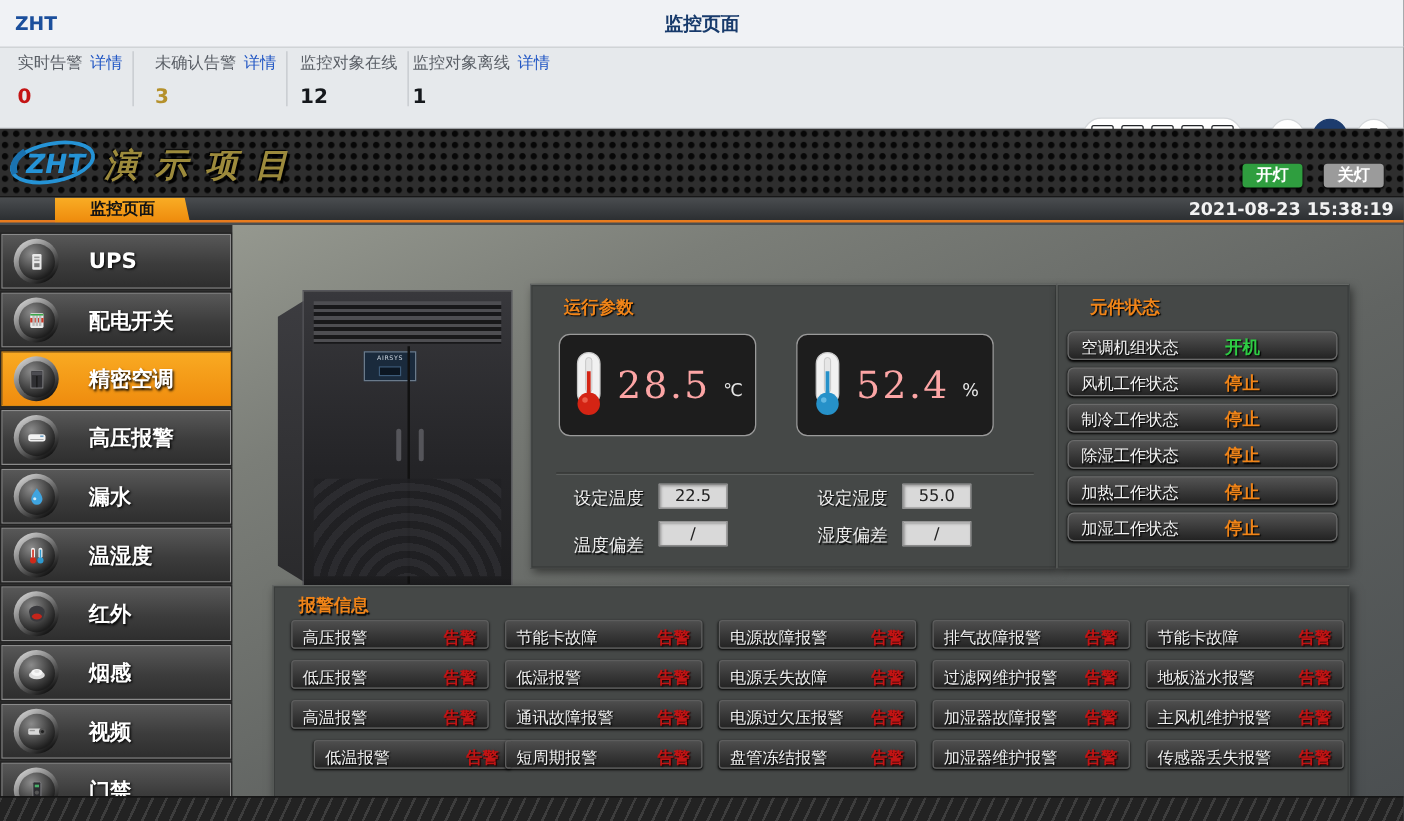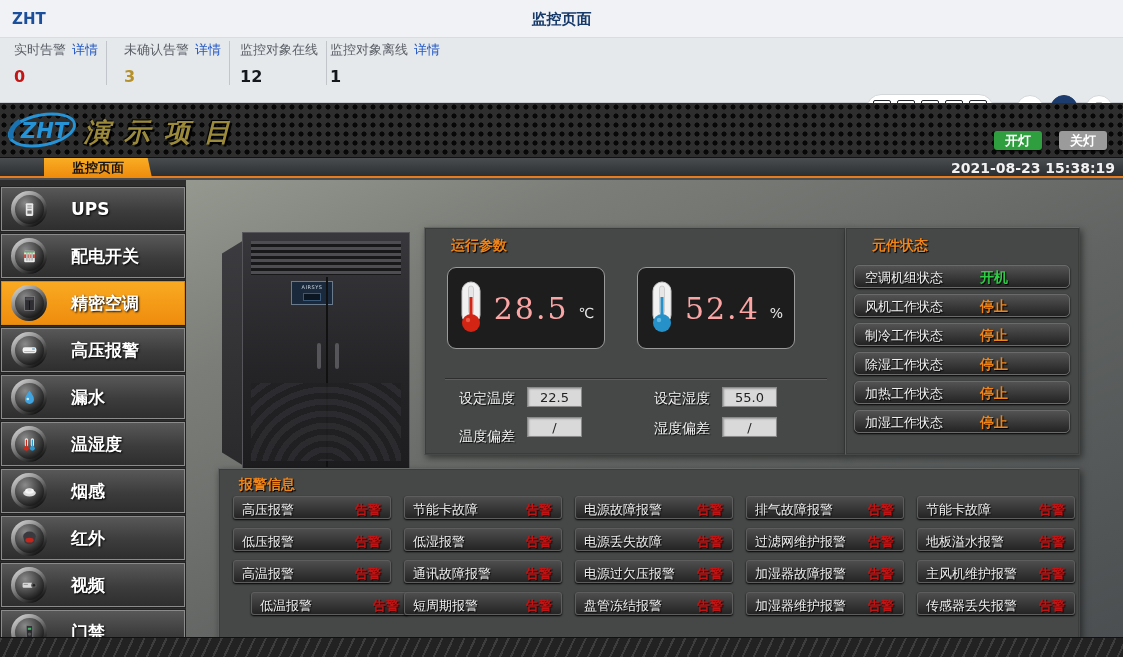--- a/index.html
+++ b/index.html
@@ -272,38 +272,38 @@
             <circle cx="10.7" cy="11.6" r="2.3" fill="#2e9ad0"></circle>
           </svg>
         </span>
       </span>
     <span class="side-label">温湿度</span>
   </div>
   <div class="side-item">
     <span class="icon-ring">
         <span class="icon-core">
           <svg width="17" height="17" viewBox="0 0 16 16">
+            <path d="M2 6 a6 4.5 0 0 1 12 0 l-1 4 a5 3.5 0 0 1 -10 0 Z" fill="#3a3a3e"></path>
+            <ellipse cx="8" cy="9.6" rx="3.8" ry="2.2" fill="#cc2418" opacity="0.95"></ellipse>
+          </svg>
+        </span>
+      </span>
+    <span class="side-label">红外</span>
+  </div>
+  <div class="side-item">
+    <span class="icon-ring">
+        <span class="icon-core">
+          <svg width="17" height="17" viewBox="0 0 16 16">
             <ellipse cx="8" cy="9.5" rx="6" ry="3.2" fill="#dcdcdc"></ellipse>
             <ellipse cx="8" cy="7.5" rx="4.2" ry="2.6" fill="#f6f6f6"></ellipse>
             <ellipse cx="8" cy="6.8" rx="2" ry="1.1" fill="#e0e0e0"></ellipse>
           </svg>
         </span>
       </span>
     <span class="side-label">烟感</span>
-  </div>
-  <div class="side-item">
-    <span class="icon-ring">
-        <span class="icon-core">
-          <svg width="17" height="17" viewBox="0 0 16 16">
-            <path d="M2 6 a6 4.5 0 0 1 12 0 l-1 4 a5 3.5 0 0 1 -10 0 Z" fill="#3a3a3e"></path>
-            <ellipse cx="8" cy="9.6" rx="3.8" ry="2.2" fill="#cc2418" opacity="0.95"></ellipse>
-          </svg>
-        </span>
-      </span>
-    <span class="side-label">红外</span>
   </div>
   <div class="side-item">
     <span class="icon-ring">
         <span class="icon-core">
           <svg width="17" height="17" viewBox="0 0 16 16">
             <rect x="1.5" y="5.5" width="9.5" height="4.6" rx="1" fill="#d8d8d8"></rect>
             <circle cx="12.2" cy="7.8" r="2.6" fill="#555"></circle>
             <circle cx="12.2" cy="7.8" r="1.2" fill="#222"></circle>
             <rect x="2.5" y="6.5" width="4" height="1" fill="#999"></rect>
           </svg>

